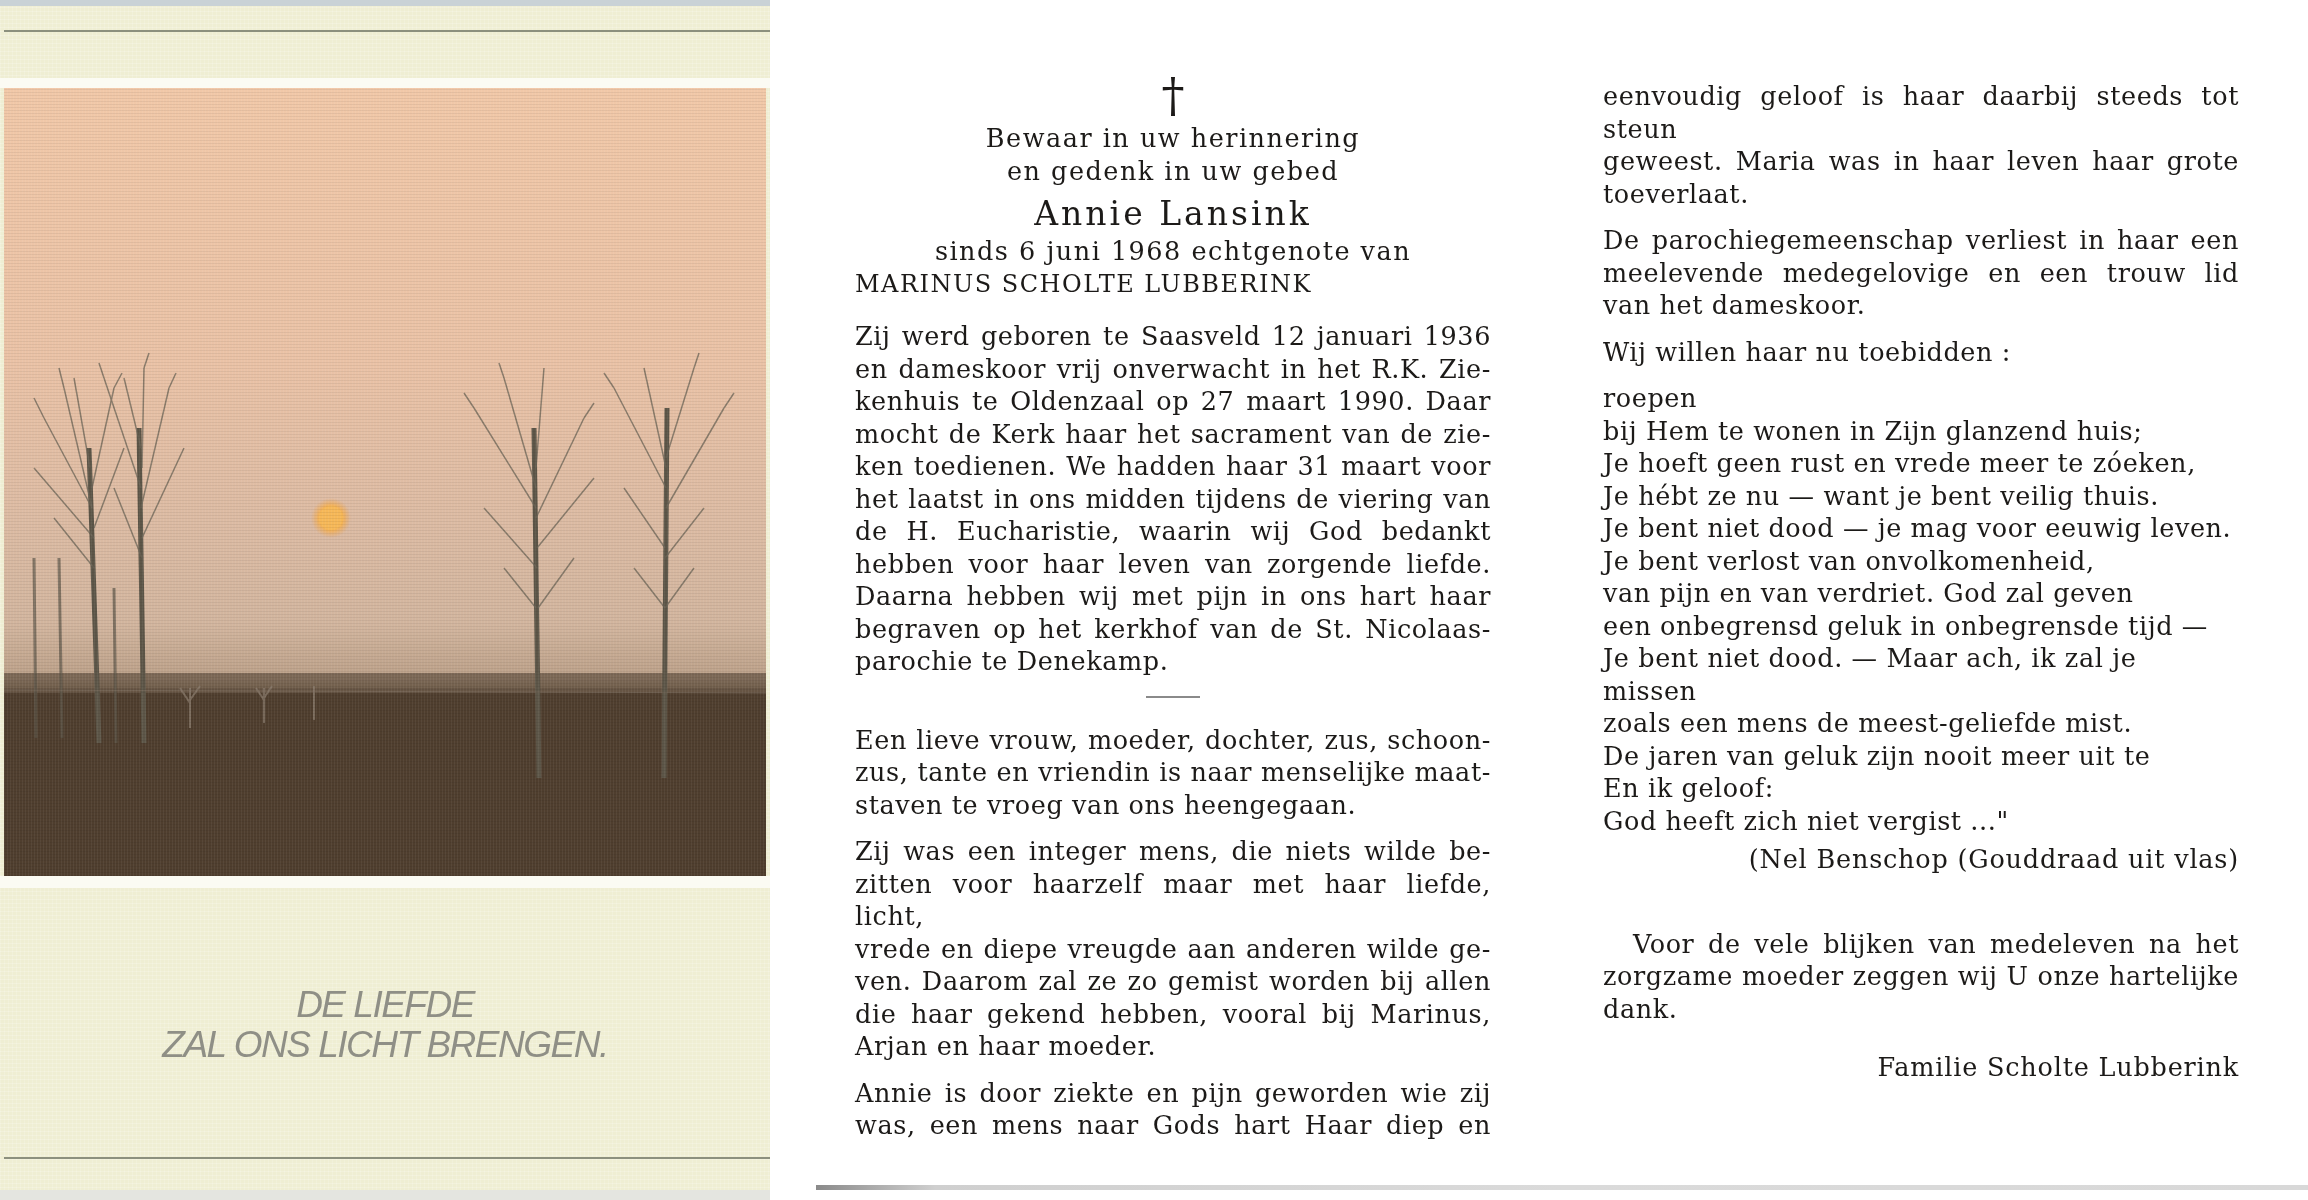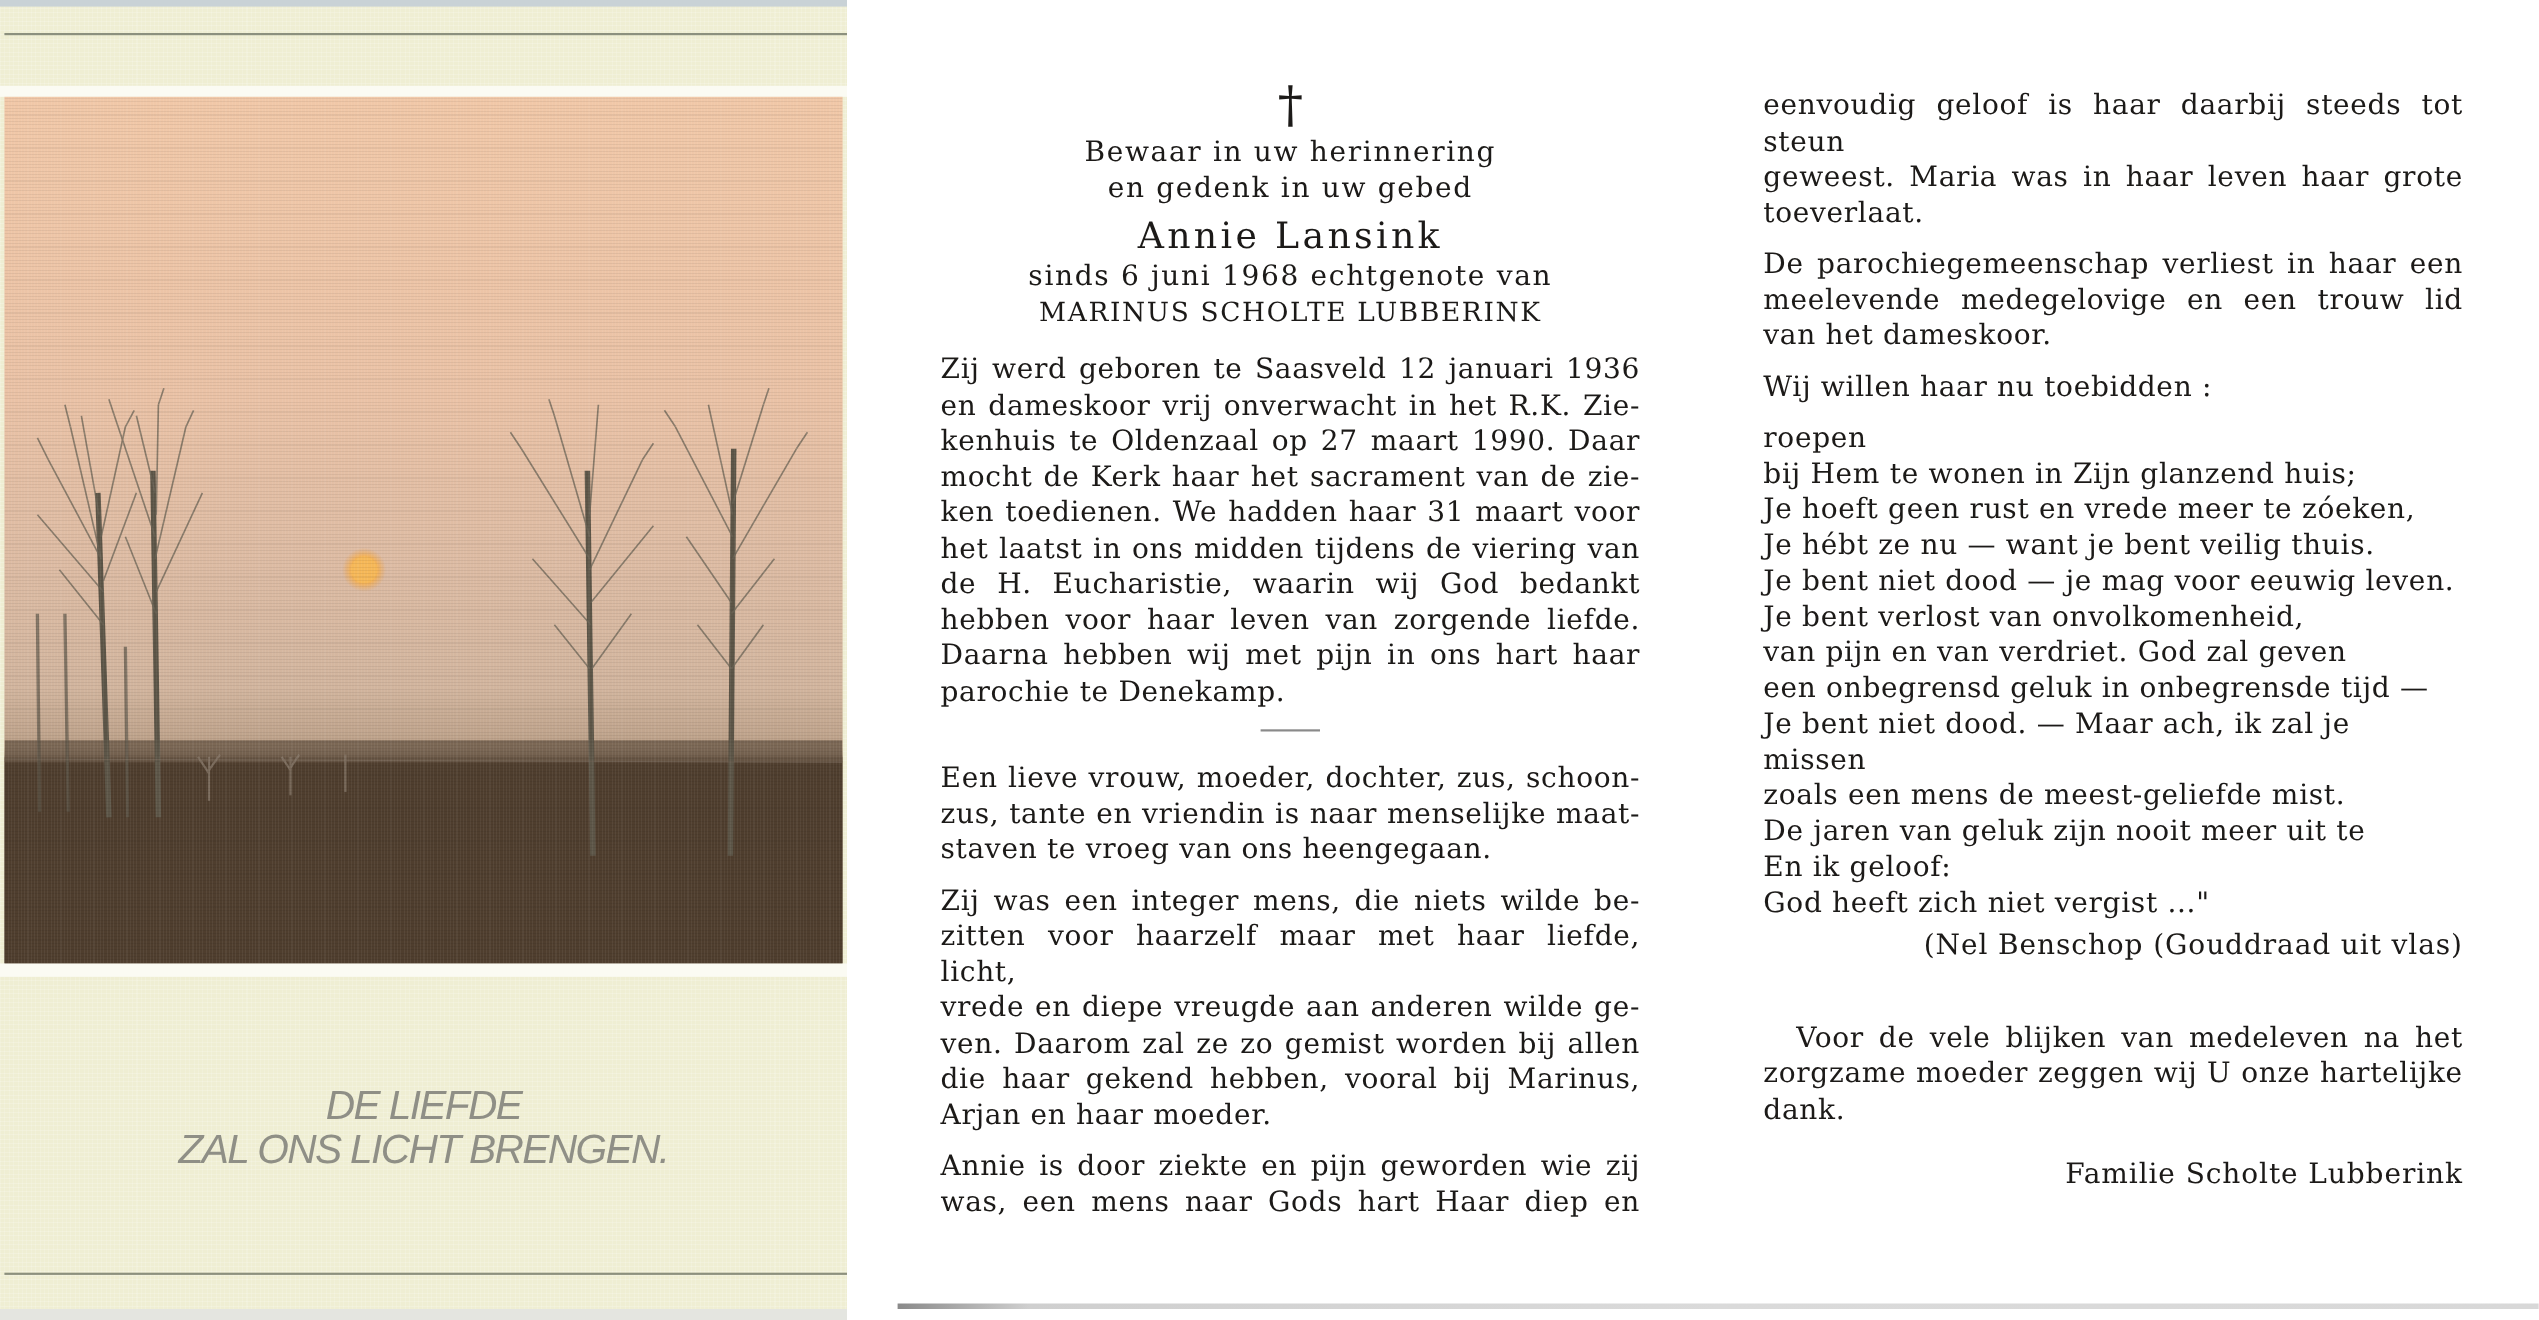--- a/index.html
+++ b/index.html
@@ -47,21 +47,21 @@
     position:absolute; left:16px; top:1185px; width:1492px; height:5px;
     background:linear-gradient(90deg,#8a8a8a 0%,#cfcfcf 8%,#dadada 50%,#d8d8d8 100%);
   }
   .panel { position:absolute; font-size:25.5px; line-height:32.5px; }
   #center-panel { left:55px; top:70px; width:636px; }
   #right-panel { left:803px; top:80px; width:636px; }
 
   .cross { text-align:center; font-size:46px; line-height:50px; height:52px; font-family:"DejaVu Serif",serif; }
   .center-line { text-align:center; letter-spacing:1.5px; }
   .name { text-align:center; font-size:33px; line-height:42px; letter-spacing:3px; margin-top:6px; }
-  .husband { text-align:center; letter-spacing:1.5px; font-size:24px; }
+  .husband { text-align:left; letter-spacing:1.5px; font-size:24px; }
   .para { text-align:justify; text-align-last:justify; margin-top:14px; letter-spacing:0.6px; }
   .para .ln { display:block; text-align:justify; text-align-last:justify; }
   .para .ln.last { text-align-last:left; }
   .divider-mark { width:54px; height:2px; background:#8a8a8a; margin:18px auto 26px auto; }
   .poem .ln { display:block; letter-spacing:0.6px; }
   .attribution { text-align:right; margin-top:6px; letter-spacing:0.8px; }
   .signature { text-align:right; margin-top:26px; letter-spacing:0.8px; }
   .indent-first { text-indent:30px; }
 </style>
 </head>
@@ -149,20 +149,21 @@
     <div class="para" style="margin-top:20px">
       <span class="ln">Zij werd geboren te Saasveld 12 januari 1936</span>
       <span class="ln">en dameskoor vrij onverwacht in het R.K. Zie-</span>
       <span class="ln">kenhuis te Oldenzaal op 27 maart 1990. Daar</span>
       <span class="ln">mocht de Kerk haar het sacrament van de zie-</span>
       <span class="ln">ken toedienen. We hadden haar 31 maart voor</span>
       <span class="ln">het laatst in ons midden tijdens de viering van</span>
       <span class="ln">de H. Eucharistie, waarin wij God bedankt</span>
       <span class="ln">hebben voor haar leven van zorgende liefde.</span>
       <span class="ln">Daarna hebben wij met pijn in ons hart haar</span>
+      <span class="ln">begraven op het kerkhof van de St. Nicolaas-</span>
       <span class="ln last">parochie te Denekamp.</span>
     </div>
 
     <div class="divider-mark"></div>
 
     <div class="para" style="margin-top:0">
       <span class="ln">Een lieve vrouw, moeder, dochter, zus, schoon-</span>
       <span class="ln">zus, tante en vriendin is naar menselijke maat-</span>
       <span class="ln last">staven te vroeg van ons heengegaan.</span>
     </div>

